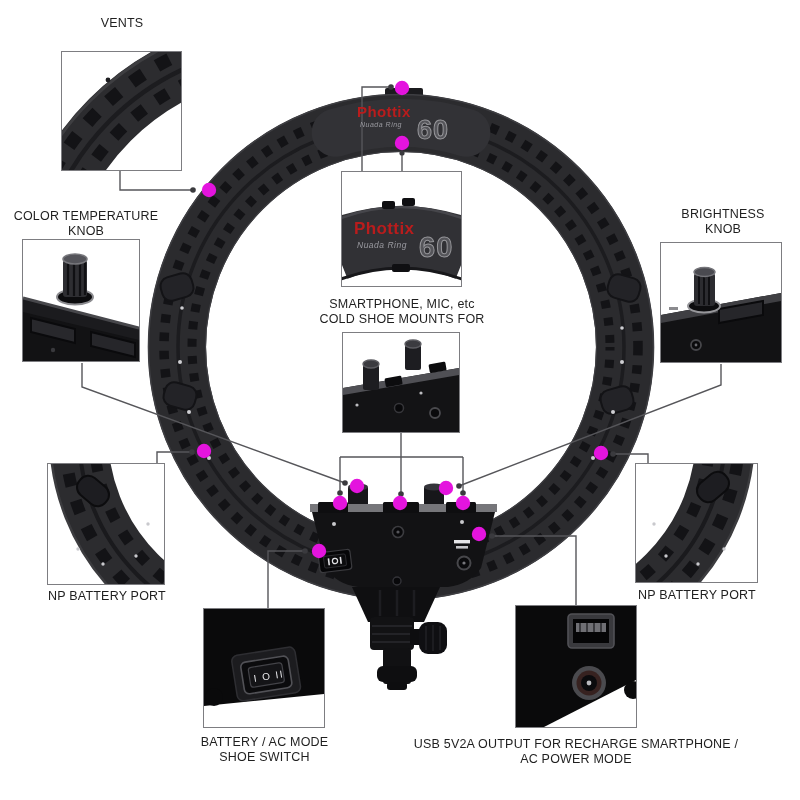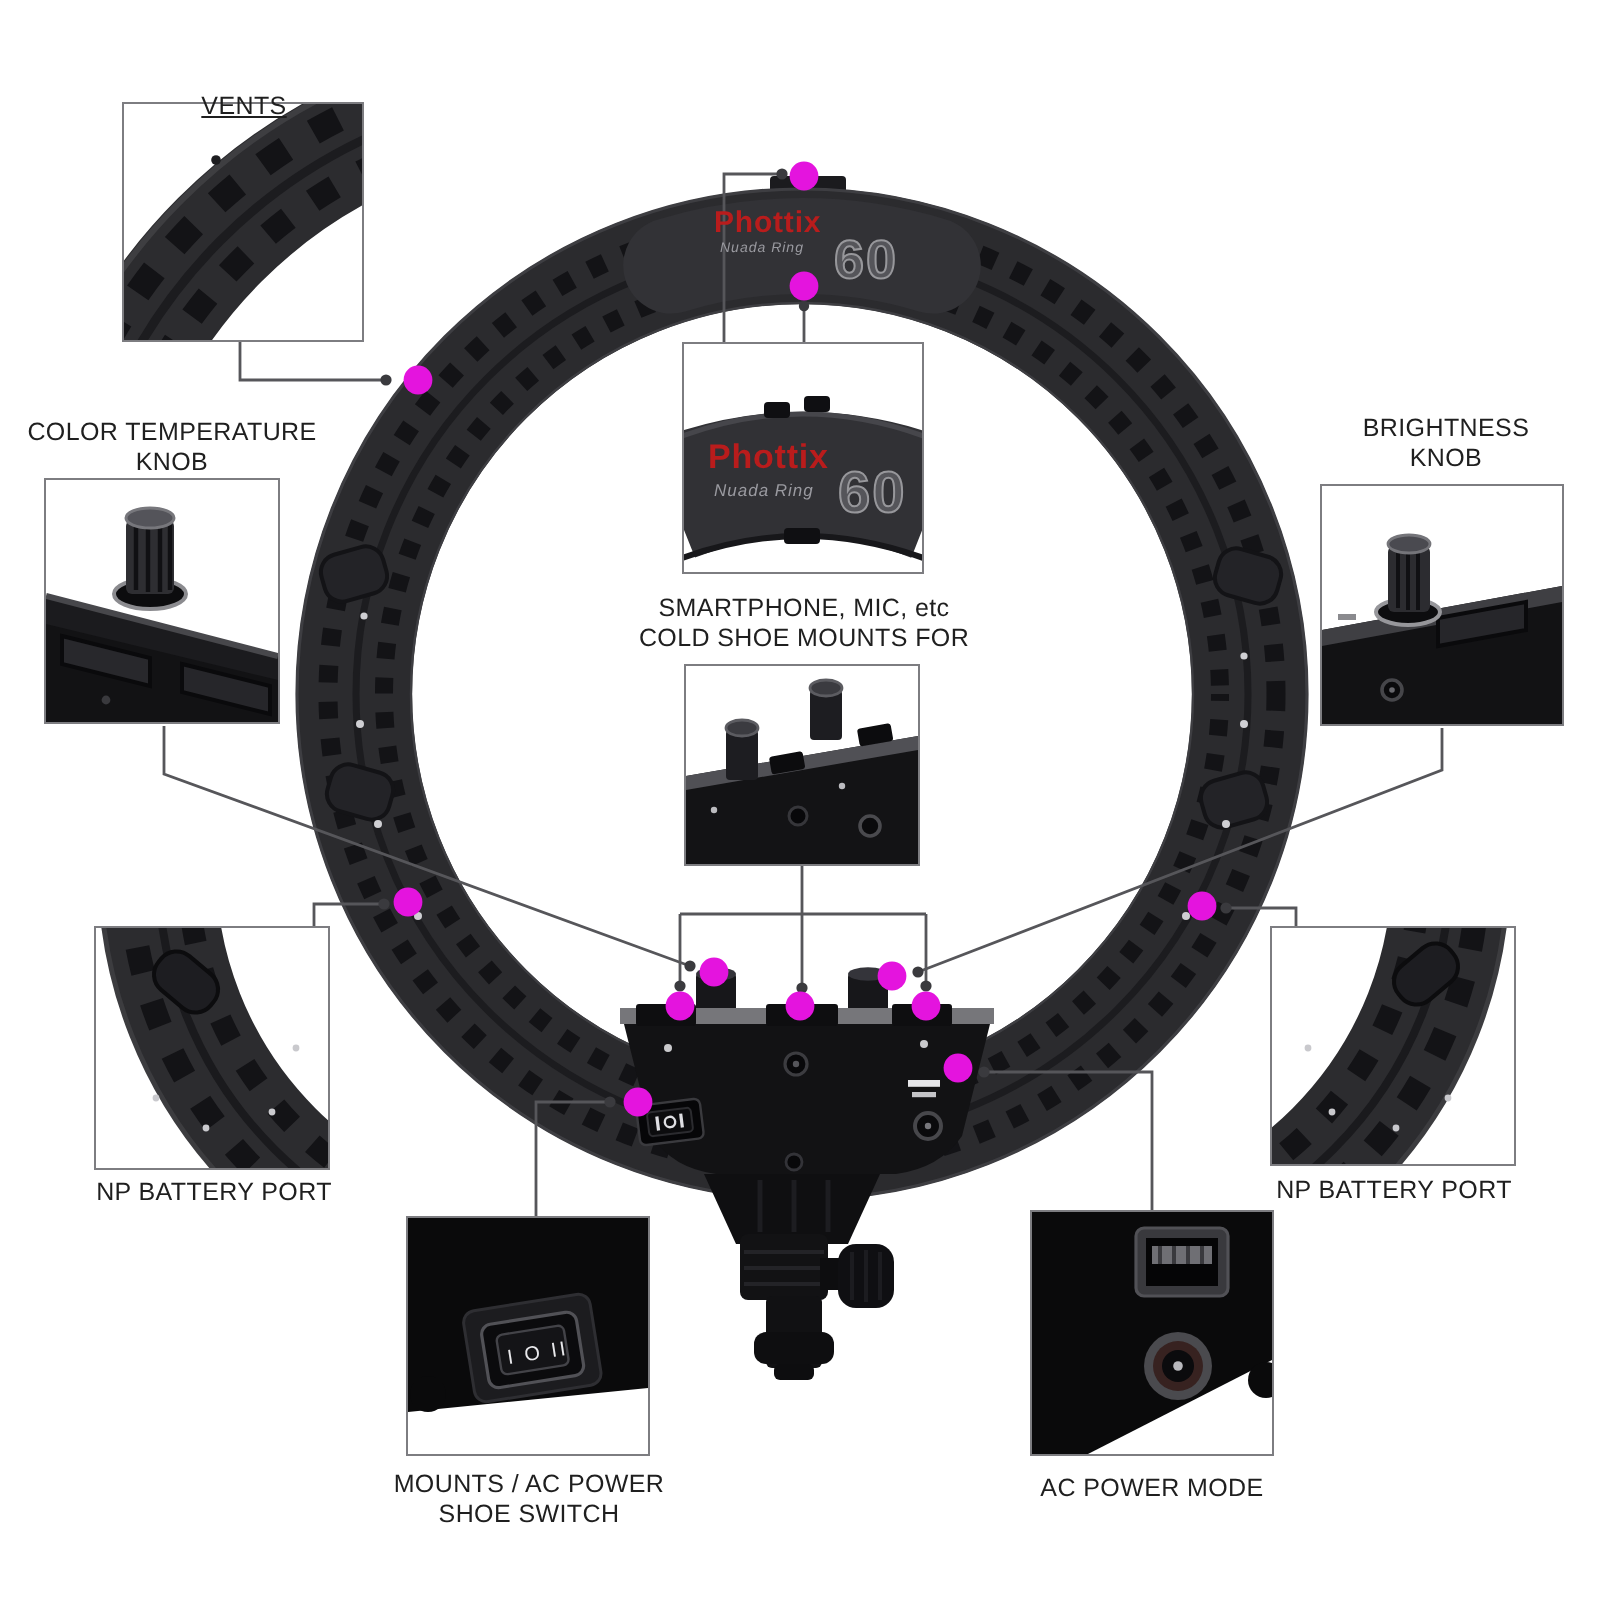--- a/index.html
+++ b/index.html
@@ -297,21 +297,21 @@
       <path d="M64,17 v9 M71,17 v9 M78,17 v9 M85,17 v9" stroke="#3a3a3e" stroke-width="2" fill="none"></path>
       <g>
         <circle cx="73" cy="77" r="17" fill="#4a4a4e"></circle>
         <circle cx="73" cy="77" r="12.5" fill="#372220"></circle>
         <circle cx="73" cy="77" r="8" fill="#0b0b0d"></circle>
         <circle cx="73" cy="77" r="2.4" fill="#b9b9bd"></circle>
       </g>
     </svg>
   </div>
 
-  <div class="callout" style="left:62px;top:46px;width:120px;text-decoration:underline;">
+  <div class="callout" style="left:62px;top:16px;width:120px;">
     <span>VENTS</span>
   </div>
 
   <div class="callout" style="left:5px;top:209px;width:162px;">
     <span>COLOR TEMPERATURE</span>
     <span>KNOB</span>
   </div>
 
   <div class="callout" style="left:655px;top:207px;width:136px;">
     <span>BRIGHTNESS</span>
@@ -325,21 +325,22 @@
 
   <div class="callout" style="left:37px;top:589px;width:140px;">
     <span>NP BATTERY PORT</span>
   </div>
 
   <div class="callout" style="left:627px;top:588px;width:140px;">
     <span>NP BATTERY PORT</span>
   </div>
 
   <div class="callout" style="left:182px;top:735px;width:165px;">
-    <span>MOUNTS / AC POWER</span>
+    <span>BATTERY / AC MODE</span>
     <span>SHOE SWITCH</span>
   </div>
 
   <div class="callout" style="left:398px;top:737px;width:356px;">
+    <span>USB 5V2A OUTPUT FOR RECHARGE SMARTPHONE /</span>
     <span>AC POWER MODE</span>
   </div>
 
 </div>
 
 </body></html>

